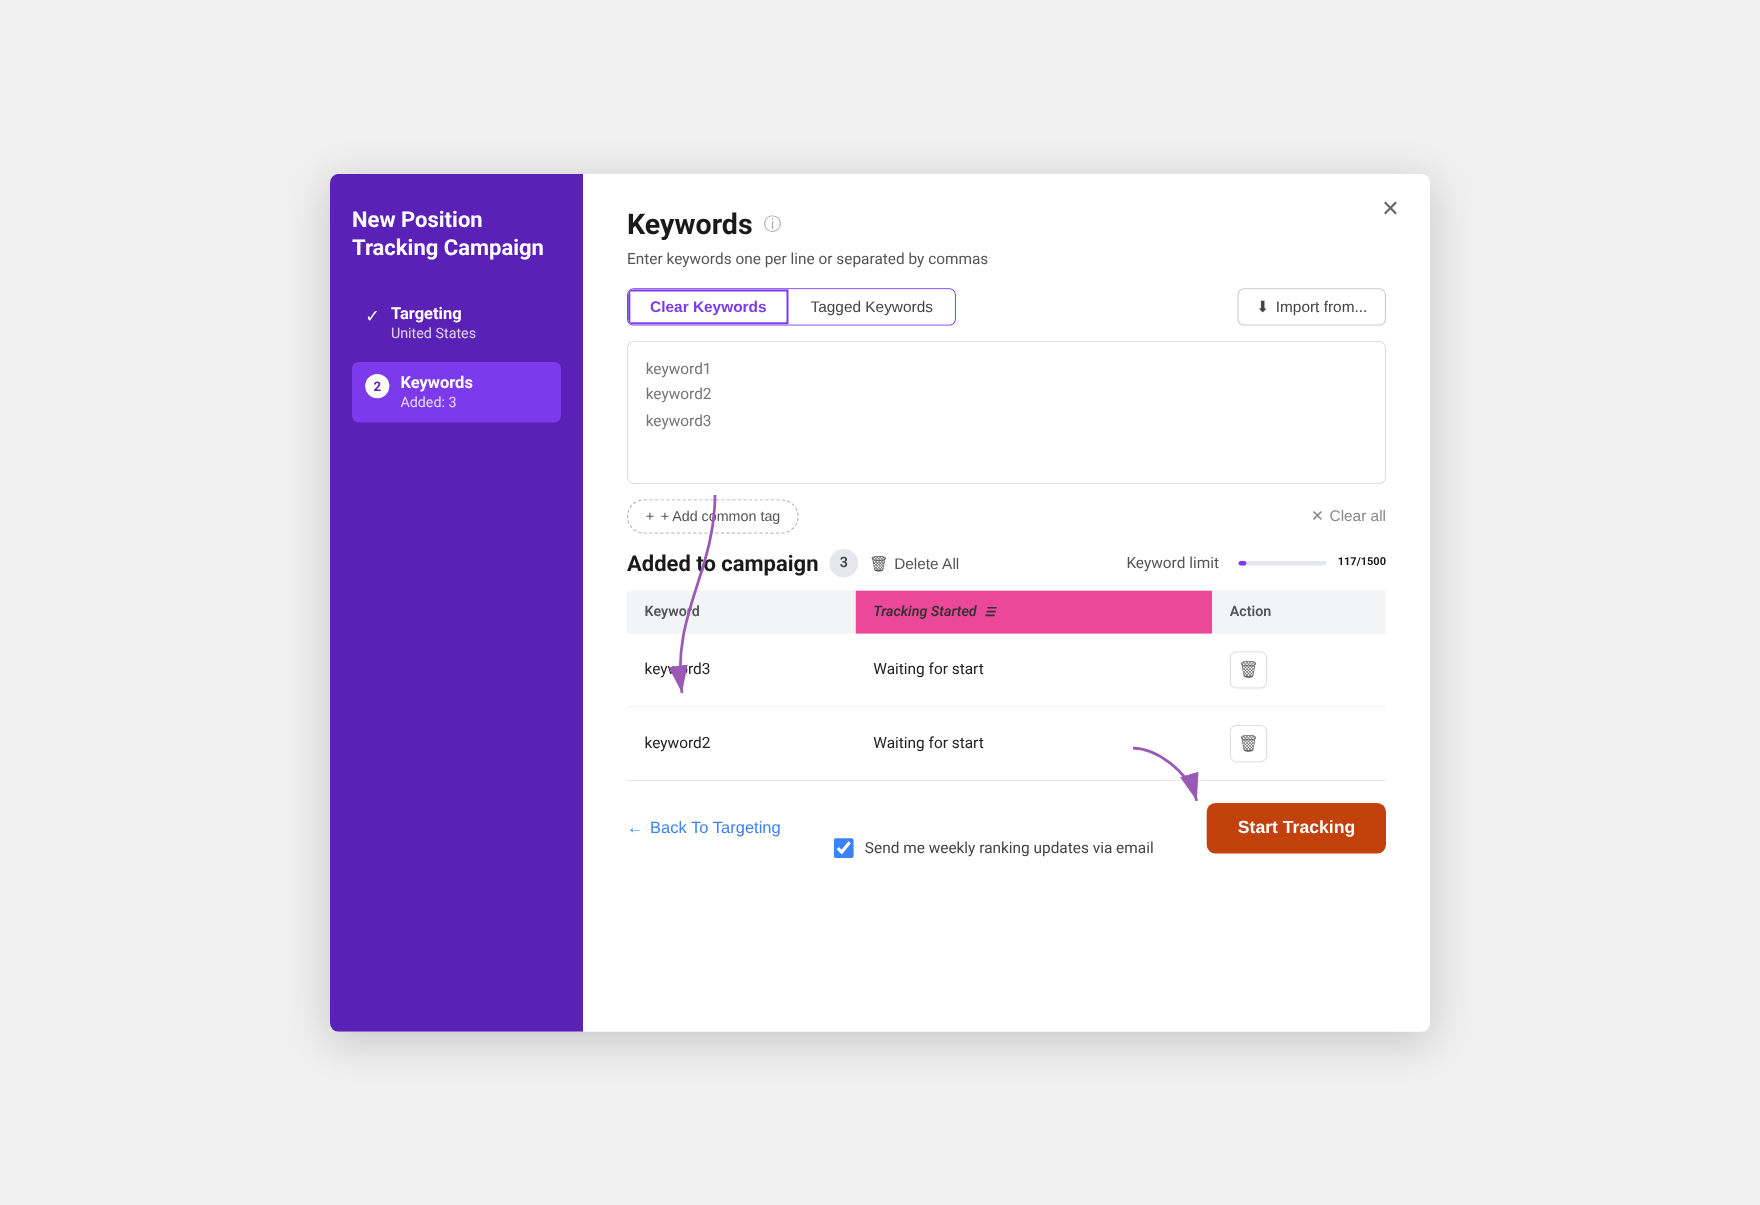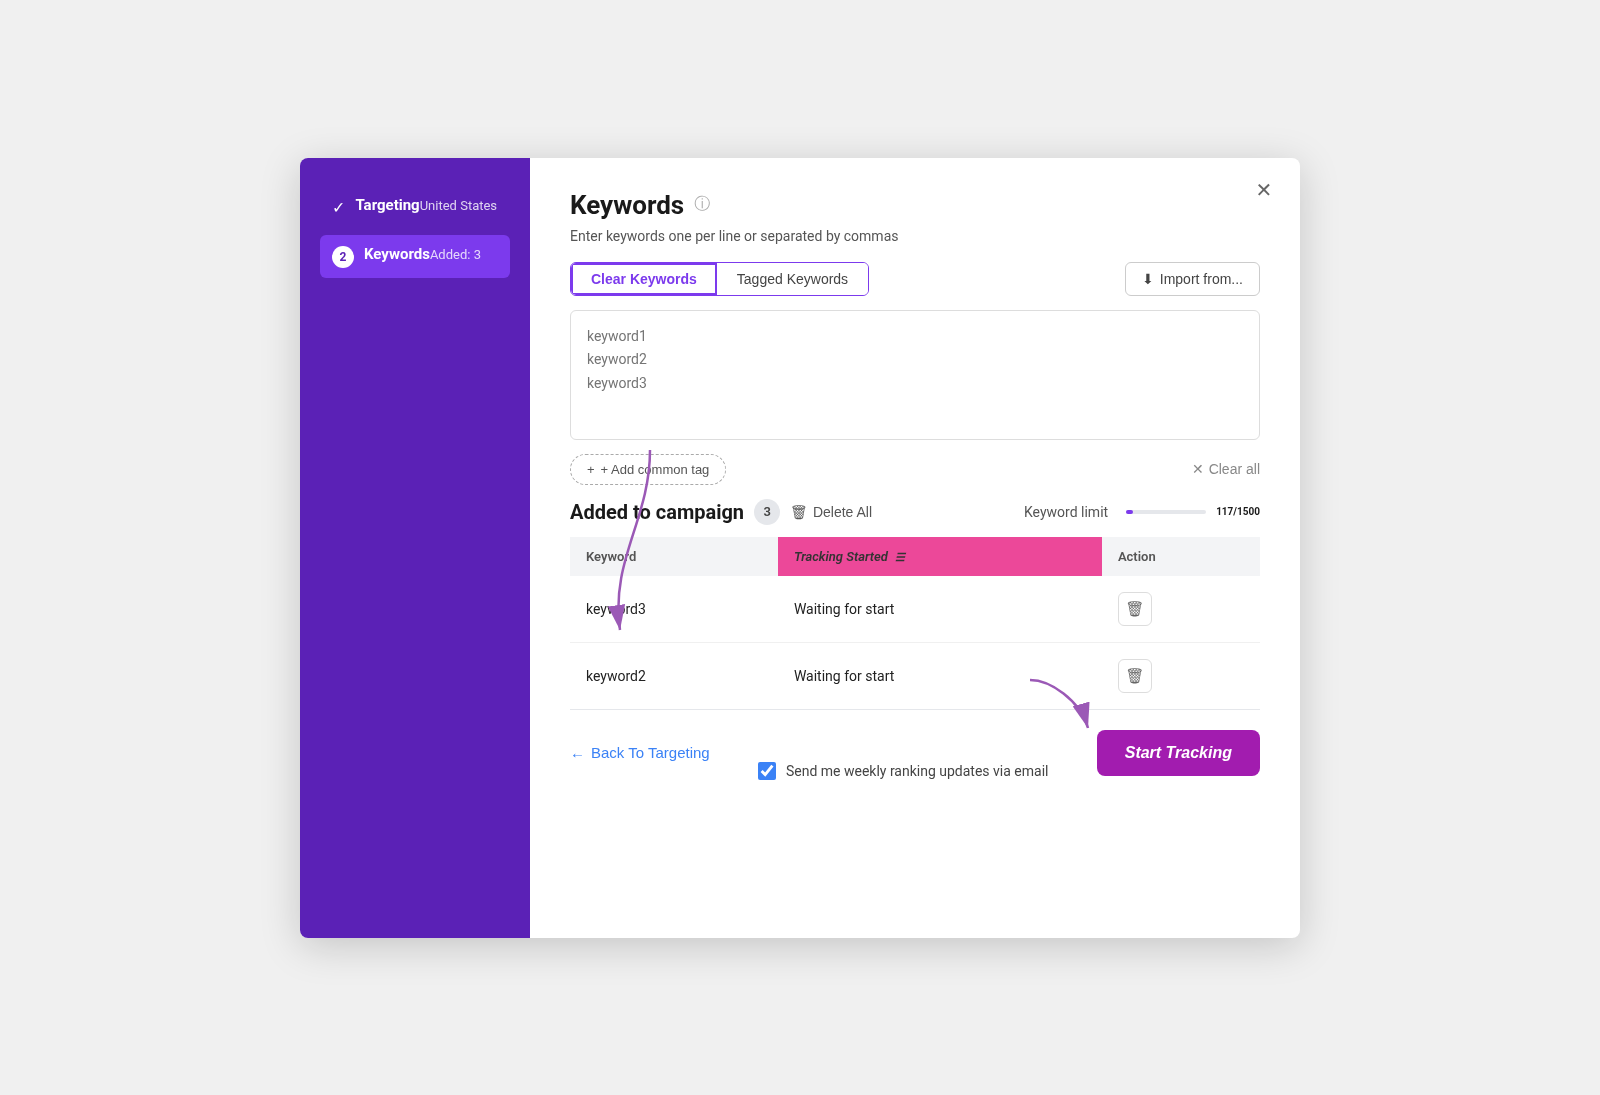--- a/index.html
+++ b/index.html
@@ -68,21 +68,21 @@
       display: flex;
       align-items: center;
       justify-content: center;
       font-size: 12px;
       font-weight: 700;
       flex-shrink: 0;
       margin-top: 1px;
     }
     .sidebar-item-content {
       display: flex;
-      flex-direction: row;
+      flex-direction: column;
     }
     .sidebar-item-label {
       font-size: 15px;
       font-weight: 700;
       color: white;
     }
     .sidebar-item-sublabel {
       font-size: 13px;
       color: rgba(255,255,255,0.8);
       margin-top: 2px;
@@ -387,41 +387,41 @@
       cursor: pointer;
     }
     
     .start-tracking-area {
       position: relative;
       display: flex;
       align-items: center;
     }
     .start-tracking-btn {
       padding: 14px 28px;
-      background: #a21caf;
+      background: #c2410c;
       color: white;
       border: none;
       border-radius: 8px;
       font-size: 16px;
       font-weight: 600;
       cursor: pointer;
-      font-style: italic;
     }
     .limit-row {
       display: flex;
       align-items: center;
       gap: 10px;
     }
   </style>
 </head>
 <body>
 
 <div class="dialog-wrapper">
 
   <div class="sidebar">
+    <div class="sidebar-title">New Position Tracking Campaign</div>
 
     <div class="sidebar-item completed">
       <span class="sidebar-item-check">✓</span>
       <div class="sidebar-item-content">
         <span class="sidebar-item-label">Targeting</span>
         <span class="sidebar-item-sublabel">United States</span>
       </div>
     </div>
 
     <div class="sidebar-item active">

